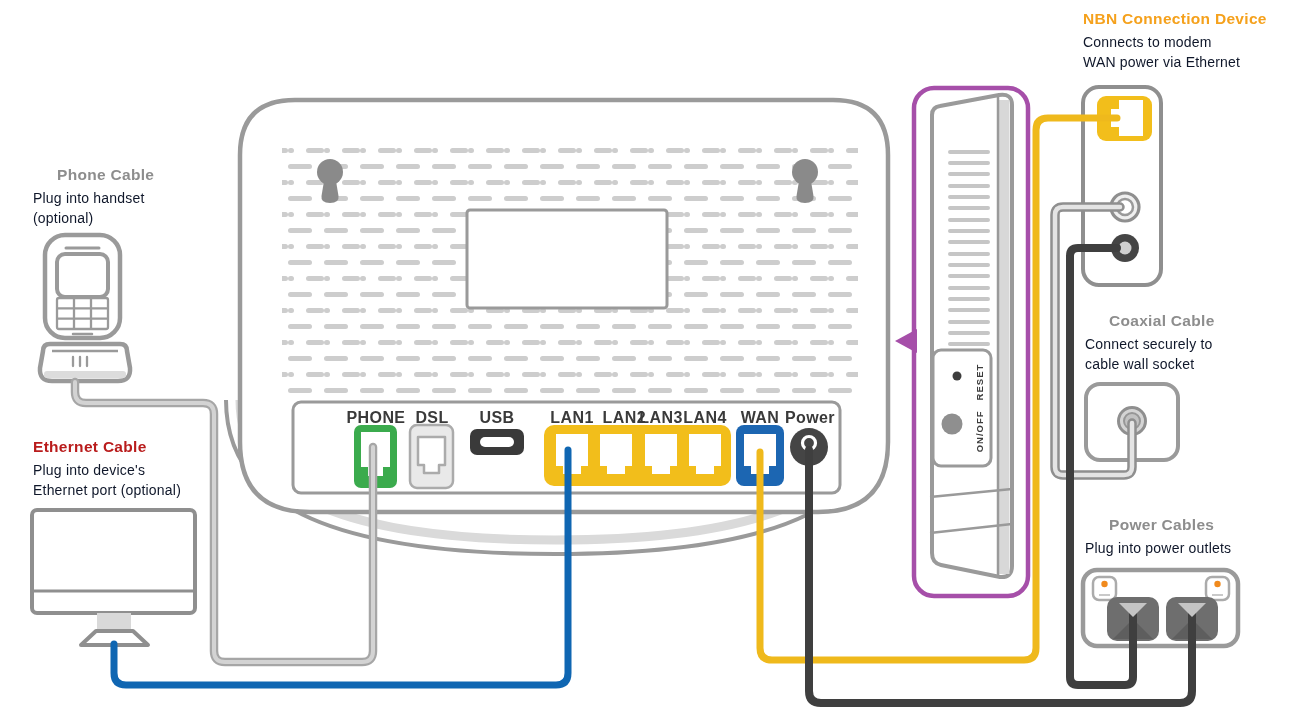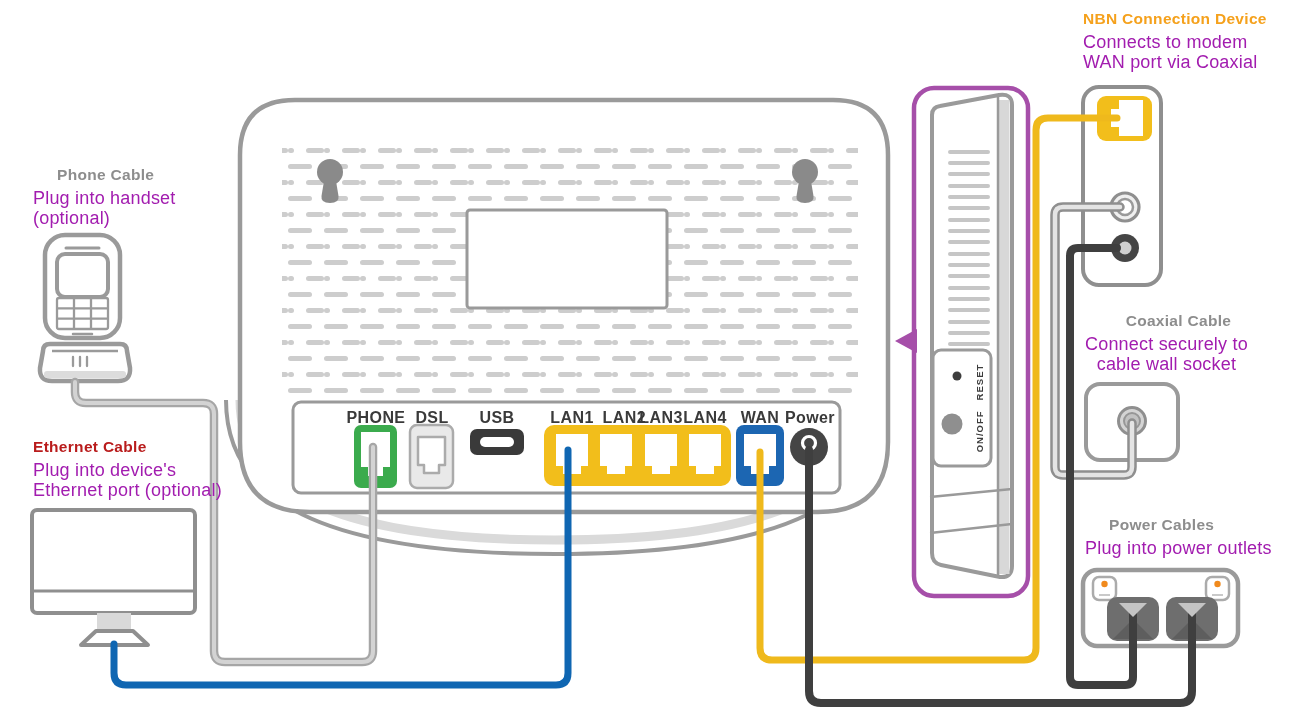--- a/index.html
+++ b/index.html
@@ -1,21 +1,21 @@
 <!DOCTYPE html>
 <html><head>
 <meta charset="utf-8">
 <style>
   html,body{margin:0;padding:0;background:#fff;}
   .canvas{position:relative;width:1297px;height:720px;overflow:hidden;background:#fff;
           font-family:"Liberation Sans",sans-serif;padding-left:45px;}
   .canvas svg{position:absolute;left:0;top:0;}
   .label-block{position:absolute;}
   .label-title{font-size:15.5px;font-weight:bold;letter-spacing:.3px;margin-bottom:5px;}
-  .label-line{font-size:18px;color:#a21caf;line-height:19.5px;letter-spacing:.2px;}
+  .label-line{font-size:14px;color:#0f172a;line-height:19.5px;letter-spacing:.2px;}
   .t-orange{color:#F5A11C;}
   .t-blue{color:#b91c1c;}
   .t-gray{color:#8D8D8D;margin-left:24px;}
   .port-label{position:absolute;top:409px;width:60px;text-align:center;font-size:16px;
               font-weight:bold;color:#3A3A3A;letter-spacing:.4px;}
   .side-label{position:absolute;left:924px;top:401px;width:110px;height:14px;display:flex;
               align-items:center;justify-content:center;gap:10px;transform:rotate(-90deg);
               font-size:9.5px;font-weight:bold;color:#3C3C3C;letter-spacing:1px;white-space:nowrap;}
 </style>
 </head>
@@ -151,36 +151,36 @@
     </g>
     <path d="M 1117 248 H 1078 Q 1070 248 1070 256 V 677 Q 1070 685 1078 685 H 1125 Q 1133 685 1133 677 V 612" stroke="#3F3F3F" stroke-width="8"></path>
     <polygon points="1119,603 1147,603 1133,617" fill="#C4C4C4" stroke="none"></polygon>
     <polygon points="1178,603 1206,603 1192,617" fill="#C4C4C4" stroke="none"></polygon>
   </g>
 </svg>
 
   <div class="label-block" style="left:1083px;top:10px;">
     <div class="label-title t-orange">NBN Connection Device</div>
     <div class="label-line">Connects to modem</div>
-    <div class="label-line">WAN port via Coaxial</div>
+    <div class="label-line">WAN power via Ethernet</div>
   </div>
 
   <div class="label-block" style="left:33px;top:166px;">
     <div class="label-title t-gray">Phone Cable</div>
     <div class="label-line">Plug into handset</div>
     <div class="label-line">(optional)</div>
   </div>
 
   <div class="label-block" style="left:33px;top:438px;">
     <div class="label-title t-blue">Ethernet Cable</div>
     <div class="label-line">Plug into device's</div>
     <div class="label-line">Ethernet port (optional)</div>
   </div>
 
-  <div class="label-block" style="left:1085px;top:312px;text-align:center;">
+  <div class="label-block" style="left:1085px;top:312px;">
     <div class="label-title t-gray">Coaxial Cable</div>
     <div class="label-line">Connect securely to</div>
     <div class="label-line">cable wall socket</div>
   </div>
 
   <div class="label-block" style="left:1085px;top:516px;">
     <div class="label-title t-gray">Power Cables</div>
     <div class="label-line">Plug into power outlets</div>
   </div>
 

